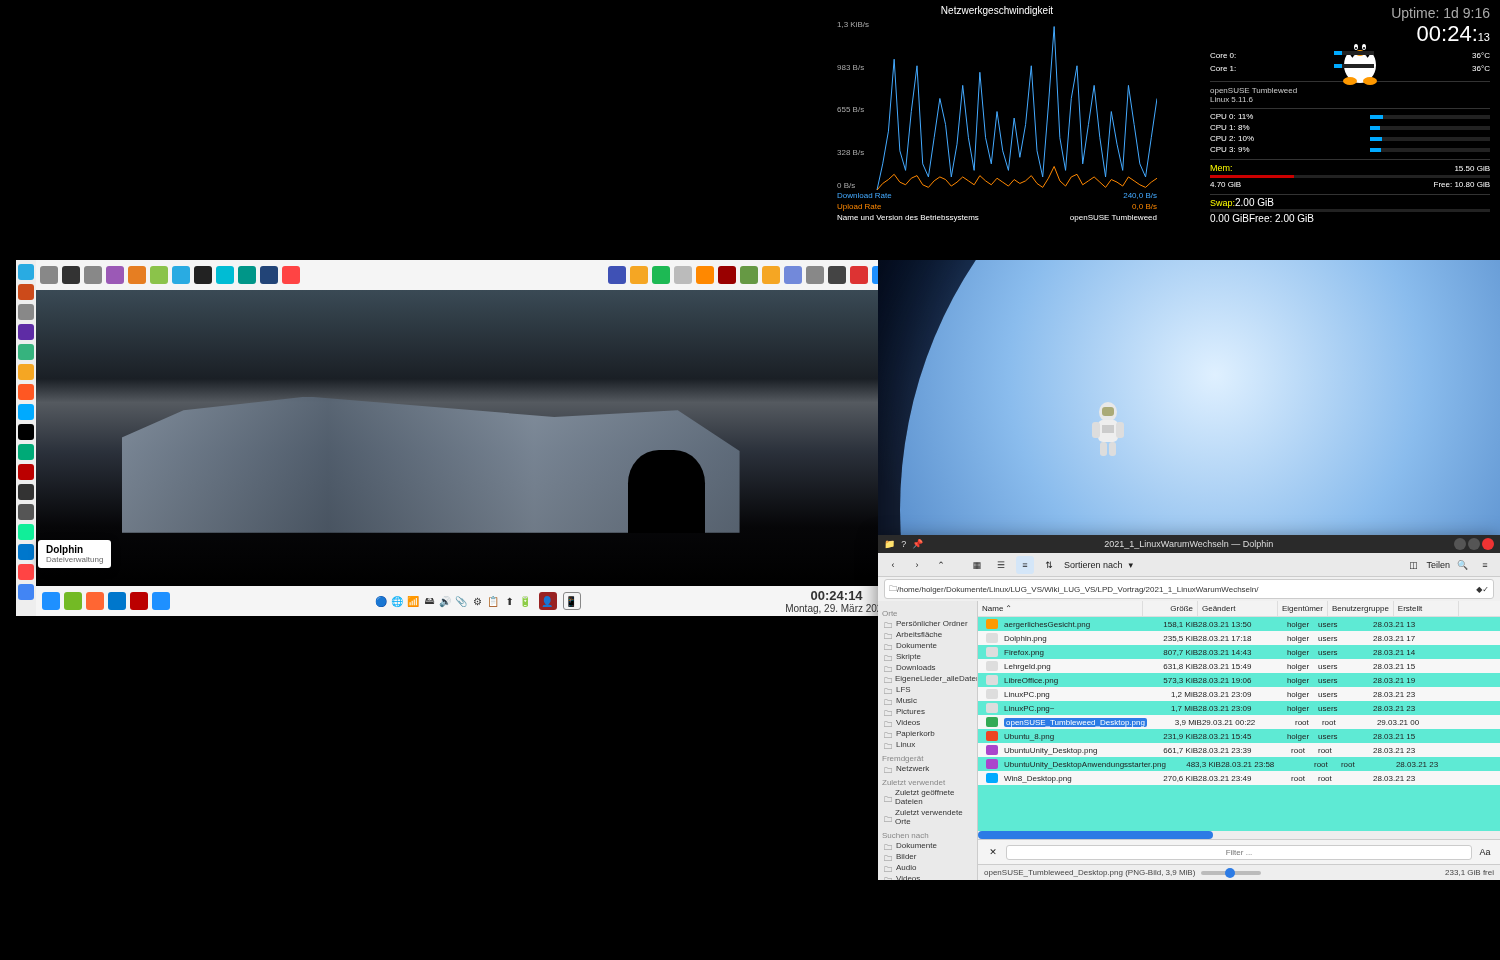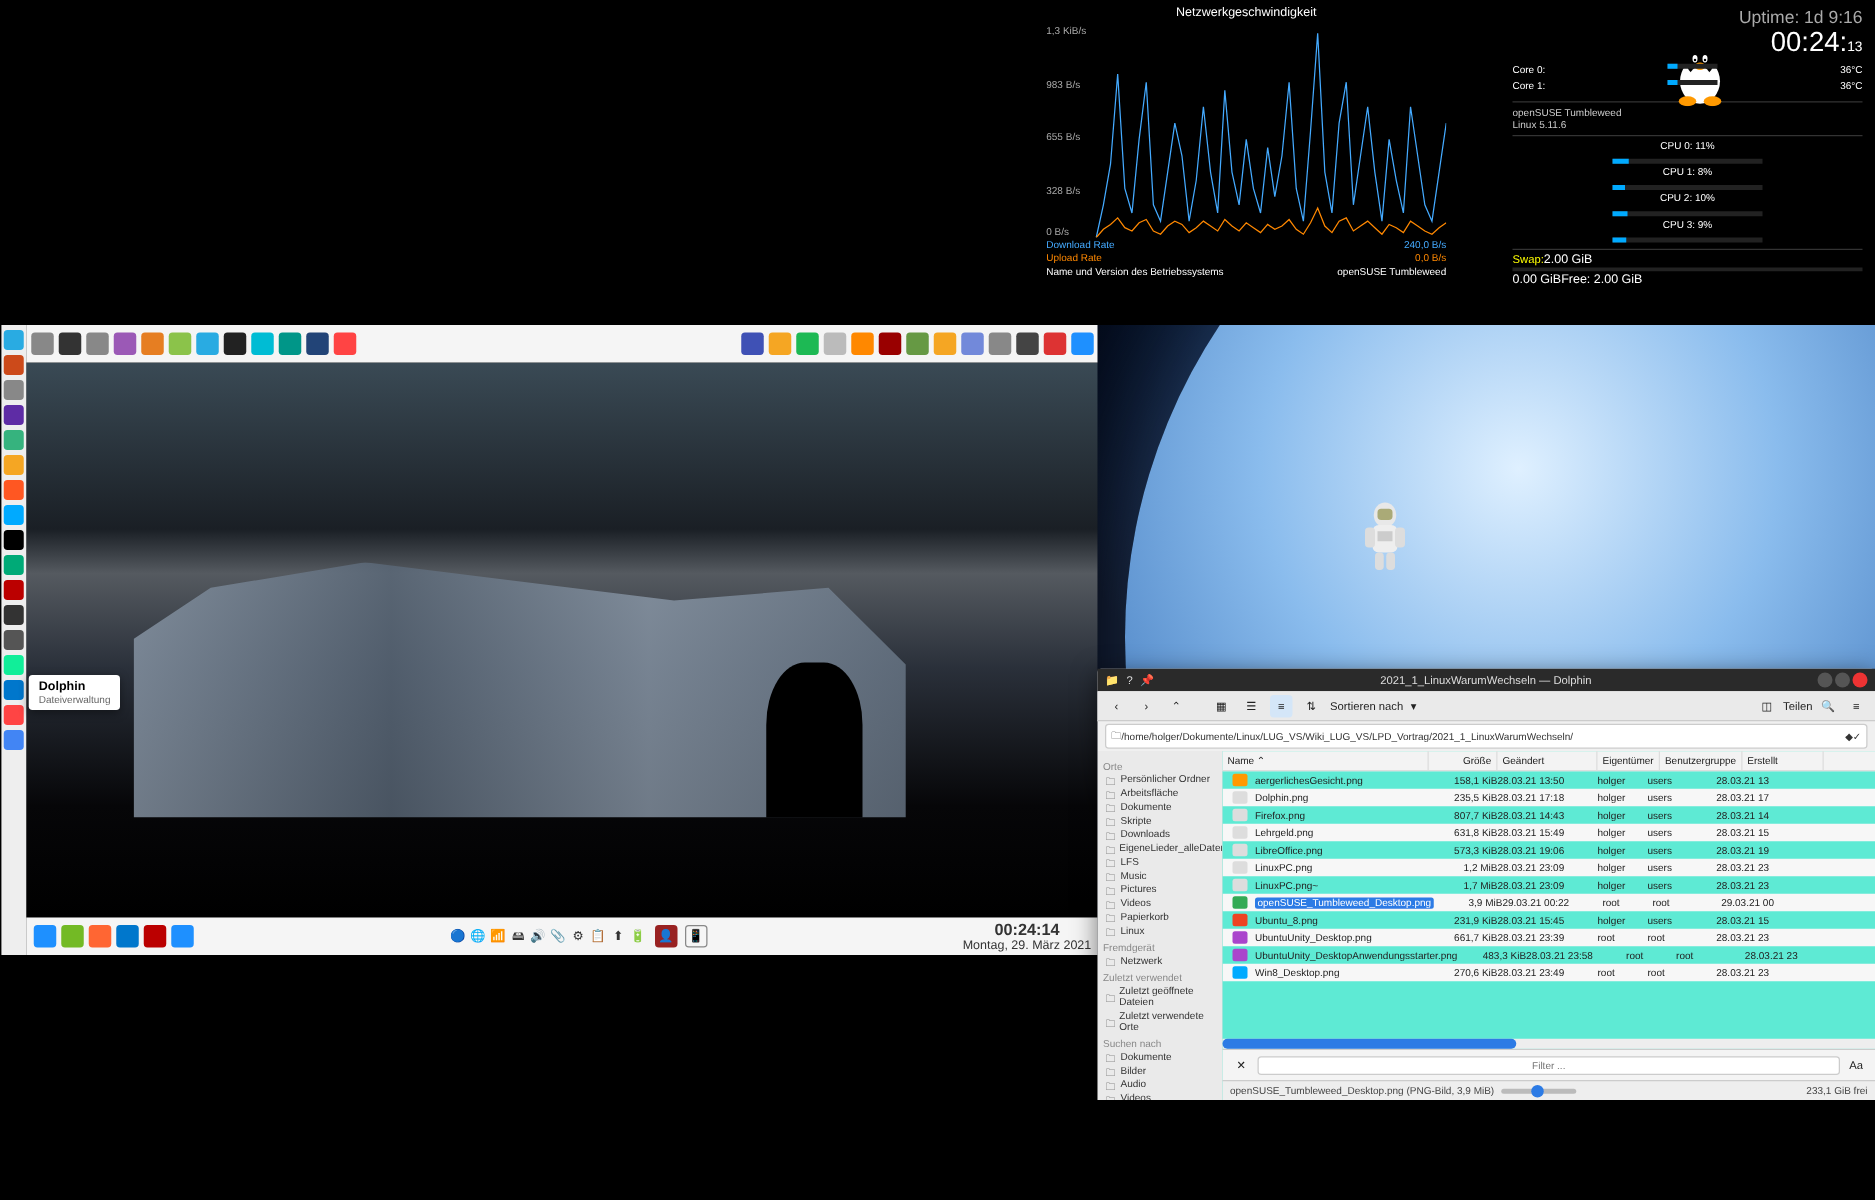--- a/index.html
+++ b/index.html
@@ -23,28 +23,28 @@
 .sys-dow { font-size: 10px; }
 .sys-day { font-size: 36px; font-weight: bold; line-height: 0.9; }
 .sys-month { font-size: 11px; margin-top: 4px; }
 .sys-clock { font-size: 22px; text-align: right; }
 .sys-clock .sec { font-size: 11px; }
 .tux { position: absolute; top: 30px; left: 130px; width: 40px; height: 50px; }
 .cores-row { display: flex; justify-content: space-between; font-size: 8px; padding-top: 4px; }
 .bar-small { display: inline-block; width: 40px; height: 4px; background: #222; position: relative; }
 .bar-small i { position: absolute; left: 0; top: 0; height: 100%; }
 .os-info { font-size: 8px; color: #ccc; margin-top: 8px; border-top: 1px solid #333; padding-top: 4px; }
-.cpu-list div, .mem-block div { font-size: 8px; display: flex; justify-content: space-between; align-items: center; gap: 6px; padding: 1px 0; flex-direction: column; }
+.cpu-list div, .mem-block div { font-size: 8px; display: flex; justify-content: space-between; align-items: center; gap: 6px; padding: 1px 0; }
 .cpu-list, .mem-block, .swap-block { border-top: 1px solid #333; margin-top: 4px; padding-top: 2px; }
 .mem-title, .swap-title { color: #ff0; font-size: 9px; }
 .thin-bar { width: 100%; height: 3px; background: #222; margin: 1px 0; position: relative; }
 .thin-bar i { position: absolute; left: 0; top: 0; height: 100%; }
 
 
-.mon1 { position: absolute; top: 260px; left: 1px; width: 878px; height: 504px; background: #111; overflow: hidden; }
+.mon1 { position: absolute; top: 260px; left: 16px; width: 878px; height: 356px; background: #111; overflow: hidden; }
 .mon1-wall { position: absolute; top: 30px; left: 20px; right: 0; bottom: 30px; background: linear-gradient(180deg,#3a4a55 0%,#1a1f25 30%,#555a60 38%,#2a303a 55%,#060608 80%,#000 100%); }
 .basalt { position: absolute; bottom: 18%; left: 10%; right: 18%; height: 46%; background: linear-gradient(90deg,#8a98a8,#5a6878,#8a98a8,#6a7888); clip-path: polygon(0 30%,10% 10%,30% 0,70% 15%,90% 10%,100% 40%,100% 100%,0 100%); opacity: .8; }
 .cave { position: absolute; bottom:18%; right:22%; width:9%; height:28%; background: #000; border-radius: 40% 40% 0 0; }
 .mon1-topbar { position: absolute; top: 0; left: 20px; right: 0; height: 30px; background: #f5f5f5; display: flex; align-items: center; padding: 0 4px; gap: 4px; }
 .ticon { width: 18px; height: 18px; border-radius: 3px; display: inline-flex; align-items: center; justify-content: center; font-size: 10px; }
 .topbar-spacer { flex: 1; }
 .mon1-leftbar { position: absolute; top: 0; left: 0; width: 20px; height: 100%; background: #eee; display: flex; flex-direction: column; align-items: center; padding: 4px 0; gap: 4px; }
 .licon { width: 16px; height: 16px; border-radius: 3px; }
 .mon1-tooltip { position: absolute; top: 280px; left: 22px; background: #fff; color: #000; padding: 4px 8px; border-radius: 3px; box-shadow: 0 2px 8px rgba(0,0,0,.4); z-index: 5; }
 .mon1-tooltip .tt-title { font-weight: bold; font-size: 10px; }
@@ -76,21 +76,21 @@
 .d-sidebar { width: 100px; background: #eaeaea; border-right: 1px solid #ccc; overflow: auto; padding: 4px; font-size: 8px; color: #333; }
 .d-sidebar .sec { color: #888; margin-top: 4px; }
 .d-sidebar .itm { display: flex; align-items: center; gap: 3px; padding: 1px 2px; cursor: pointer; }
 .d-sidebar .sicon { width: 9px; height: 9px; display: inline-block; }
 .d-main { flex: 1; display: flex; flex-direction: column; min-width: 0; background: #5eead4; }
 .d-header-row { display: flex; background: #f3f3f3; border-bottom: 1px solid #ddd; font-size: 8px; }
 .d-header-row div { padding: 3px 4px; border-right: 1px solid #ddd; }
 .c-name { flex: 0 0 165px; display: flex; align-items: center; gap: 2px; }
 .c-size { flex: 0 0 55px; text-align: right; }
 .c-mod { flex: 0 0 80px; }
-.c-own { flex: 0 0 40px; }
+.c-own { flex: 0 0 40px; text-align: center; }
 .c-grp { flex: 0 0 55px; }
 .c-cre { flex: 0 0 65px; }
 .d-rows { flex: 1; overflow: auto; }
 .d-row { display: flex; font-size: 8px; padding: 2px 0; align-items: center; }
 .d-row:nth-child(even){ background: #f7f7f7; }
 .d-row.selected .c-name span.fname { background: #2c7be5; color: #fff; padding: 0 2px; border-radius: 2px; }
 .d-row .c-name { padding-left: 8px; }
 .fico { width: 12px; height: 10px; margin-right: 4px; border-radius: 2px; display: inline-block; }
 .d-scroll { height: 8px; background: #eee; position: relative; }
 .d-scroll i { position: absolute; left: 0; width: 45%; height: 100%; background: #2c7be5; border-radius: 4px; }
@@ -188,20 +188,33 @@
           <i style="width:10%;background:#0af"></i>
         </span>
       </div>
       <div>
         <span>CPU 3: 9%</span>
         <span class="bar-small" style="width:120px">
           <i style="width:9%;background:#0af"></i>
         </span>
       </div>
     </div>
+  <div class="mem-block">
+    <div>
+        <span class="mem-title">Mem:</span>
+        <span>15.50 GiB</span>
+      </div>
+    <div class="thin-bar">
+        <i id="membar" style="background: rgb(204, 0, 0); width: 30%;"></i>
+      </div>
+    <div>
+        <span>4.70 GiB</span>
+        <span><span>Free:</span> <span>10.80 GiB</span></span>
+      </div>
+  </div>
   <div class="swap-block">
     <div><span class="swap-title">Swap:</span><span>2.00 GiB</span></div>
     <div class="thin-bar">
         <i id="swapbar" style="background: rgb(0, 170, 0); width: 0%;"></i>
       </div>
     <div><span>0.00 GiB</span><span><span>Free:</span> <span>2.00 GiB</span></span></div>
   </div>
 </div>
 
 <div class="mon1">

